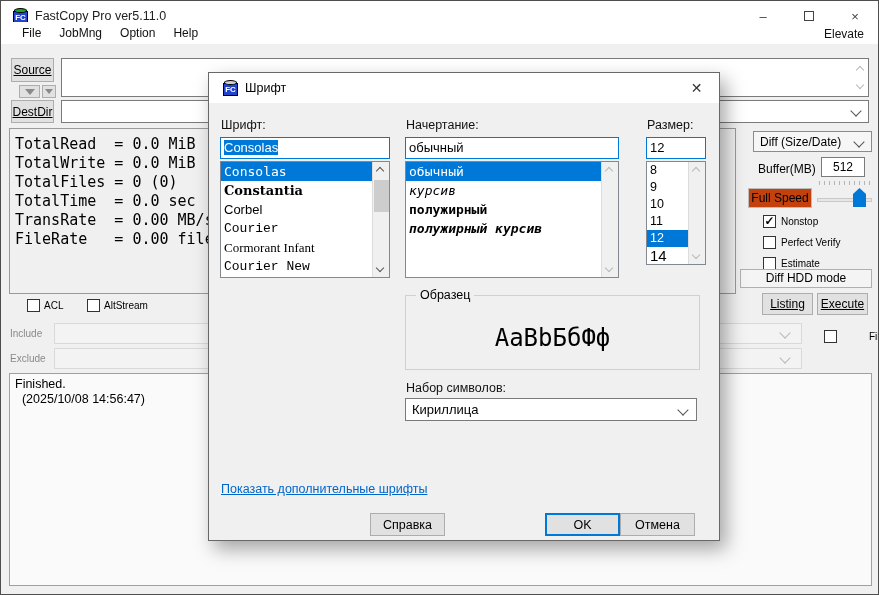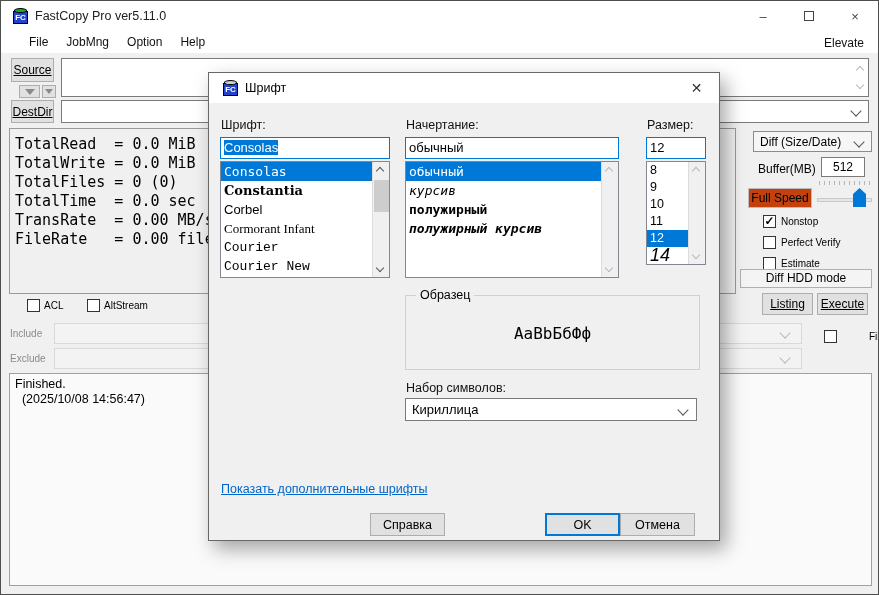--- a/index.html
+++ b/index.html
@@ -12,21 +12,21 @@
   .fc-icon { position:absolute; width:17px; height:16px; }
   .fc-icon .body { position:absolute; left:1px; top:3px; right:1px; bottom:0; background:#2244cc; border:1px solid #000; color:#fff; font-weight:bold; font-size:8px; line-height:11px; text-align:center; font-family:"Liberation Sans",sans-serif; }
   .fc-icon .lid { position:absolute; left:2px; top:0; width:13px; height:5px; border:1px solid #000; border-radius:50%; }
   .lid-green { background:#1fa32a; }
   .lid-gray { background:#cfcfcf; }
   .title-text { position:absolute; left:34px; top:8px; font-size:12.5px; color:#222; }
   .win-btn { position:absolute; top:0; width:46px; height:30px; display:flex; align-items:center; justify-content:center; color:#444; font-size:13px; }
   .wb-min { right:92px; } .wb-max { right:46px; } .wb-close { right:0; }
   .wb-max span { display:block; width:10px; height:10px; border:1px solid #444; }
 
-  .menubar { position:absolute; left:0; top:30px; width:100%; height:22px; background:#fff; display:flex; align-items:center; padding-left:19px; }
+  .menubar { position:absolute; left:0; top:21px; width:100%; height:22px; background:#fff; display:flex; align-items:center; padding-left:12px; }
   .menu-item { padding:2px 9px; color:#111; }
   .menu-right { position:absolute; right:8px; top:3px; padding:2px 6px; color:#111; }
 
   .btn { background:#e1e1e1; border:1px solid #adadad; display:flex; align-items:center; justify-content:center; color:#000;text-decoration:underline; }
   .pos { position:absolute; }
 
   .field { background:#fff; border:1px solid #7a7a7a; position:absolute; }
   .chev { width:8px; height:8px; border-right:1px solid #555; border-bottom:1px solid #555; transform:rotate(45deg); }
   .chev.sm { width:6px; height:6px; }
   .chev.light { border-color:#b9b9b9; }
@@ -72,21 +72,21 @@
   .f-constantia { font-family:"DejaVu Serif","Liberation Serif",serif; font-weight:600; }
   .f-corbel { font-family:"Liberation Sans",sans-serif; }
   .f-cormorant { font-family:"Liberation Serif",serif; }
   .f-courier { font-family:"Liberation Mono",monospace; }
   .st-italic { font-style:italic; }
   .st-bold { font-weight:bold; }
   .mono { font-family:"DejaVu Sans Mono","Liberation Mono",monospace; }
 
   .groupbox { position:absolute; border:1px solid #d0d0d0; }
   .group-legend { position:absolute; top:-8px; left:10px; background:#f0f0f0; padding:0 4px; font-size:12.5px; }
-  .sample-text { position:absolute; width:100%; text-align:center; top:28px; font-size:16px; }
+  .sample-text { position:absolute; width:100%; text-align:center; top:28px; font-size:24px; }
 
   .link { position:absolute; color:#0066cc; text-decoration:underline; font-size:12.5px; }
   .dlg-btn { position:absolute; width:75px; height:23px; background:#e1e1e1; border:1px solid #adadad; display:flex; align-items:center; justify-content:center; font-size:12.5px; }
   .dlg-btn.focused { border:2px solid #0078d7; }
 </style>
 </head>
 <body>
 
 <div id="app">
 
@@ -209,22 +209,22 @@
     </div>
     <div class="dlg-input" style="left:437px; top:64px; width:60px; height:22px;">
       <span>12</span>
     </div>
 
     <div class="listbox" style="left:11px; top:88px; width:170px; height:117px;">
       <div class="list-inner">
         <div class="list-row sel f-consolas">Consolas</div>
         <div class="list-row f-constantia">Constantia</div>
         <div class="list-row f-corbel">Corbel</div>
+        <div class="list-row f-courier">Courier</div>
         <div class="list-row f-cormorant">Cormorant Infant</div>
-        <div class="list-row f-courier">Courier</div>
         <div class="list-row f-courier">Courier New</div>
       </div>
       <div class="scrollcol">
         <div class="arrow chev sm up" style="top:6px;"></div>
         <div class="scroll-thumb" style="top:18px; height:32px;"></div>
         <div class="arrow chev sm" style="bottom:6px;"></div>
       </div>
     </div>
 
     <div class="listbox" style="left:196px; top:88px; width:214px; height:117px;">
@@ -240,21 +240,21 @@
       </div>
     </div>
 
     <div class="listbox" style="left:437px; top:88px; width:60px; height:104px;">
       <div class="list-inner">
         <div class="list-row" style="height:17px;line-height:17px;font-size:12.5px;">8</div>
         <div class="list-row" style="height:17px;line-height:17px;font-size:12.5px;">9</div>
         <div class="list-row" style="height:17px;line-height:17px;font-size:12.5px;">10</div>
         <div class="list-row" style="height:17px;line-height:17px;font-size:12.5px;">11</div>
         <div class="list-row sel" style="height:17px;line-height:17px;font-size:12.5px;">12</div>
-        <div class="list-row" style="height:25px;line-height:17px;font-size:18px;font-style:italic;">14</div>
+        <div class="list-row" style="height:25px;line-height:17px;font-size:15px;">14</div>
       </div>
       <div class="scrollcol">
         <div class="arrow chev sm light up" style="top:6px;"></div>
         <div class="arrow chev sm light" style="bottom:6px;"></div>
       </div>
     </div>
 
     <div class="groupbox" style="left:196px; top:222px; width:295px; height:75px;">
       <div class="group-legend">Образец</div>
       <div class="sample-text mono">AaBbБбФф</div>

